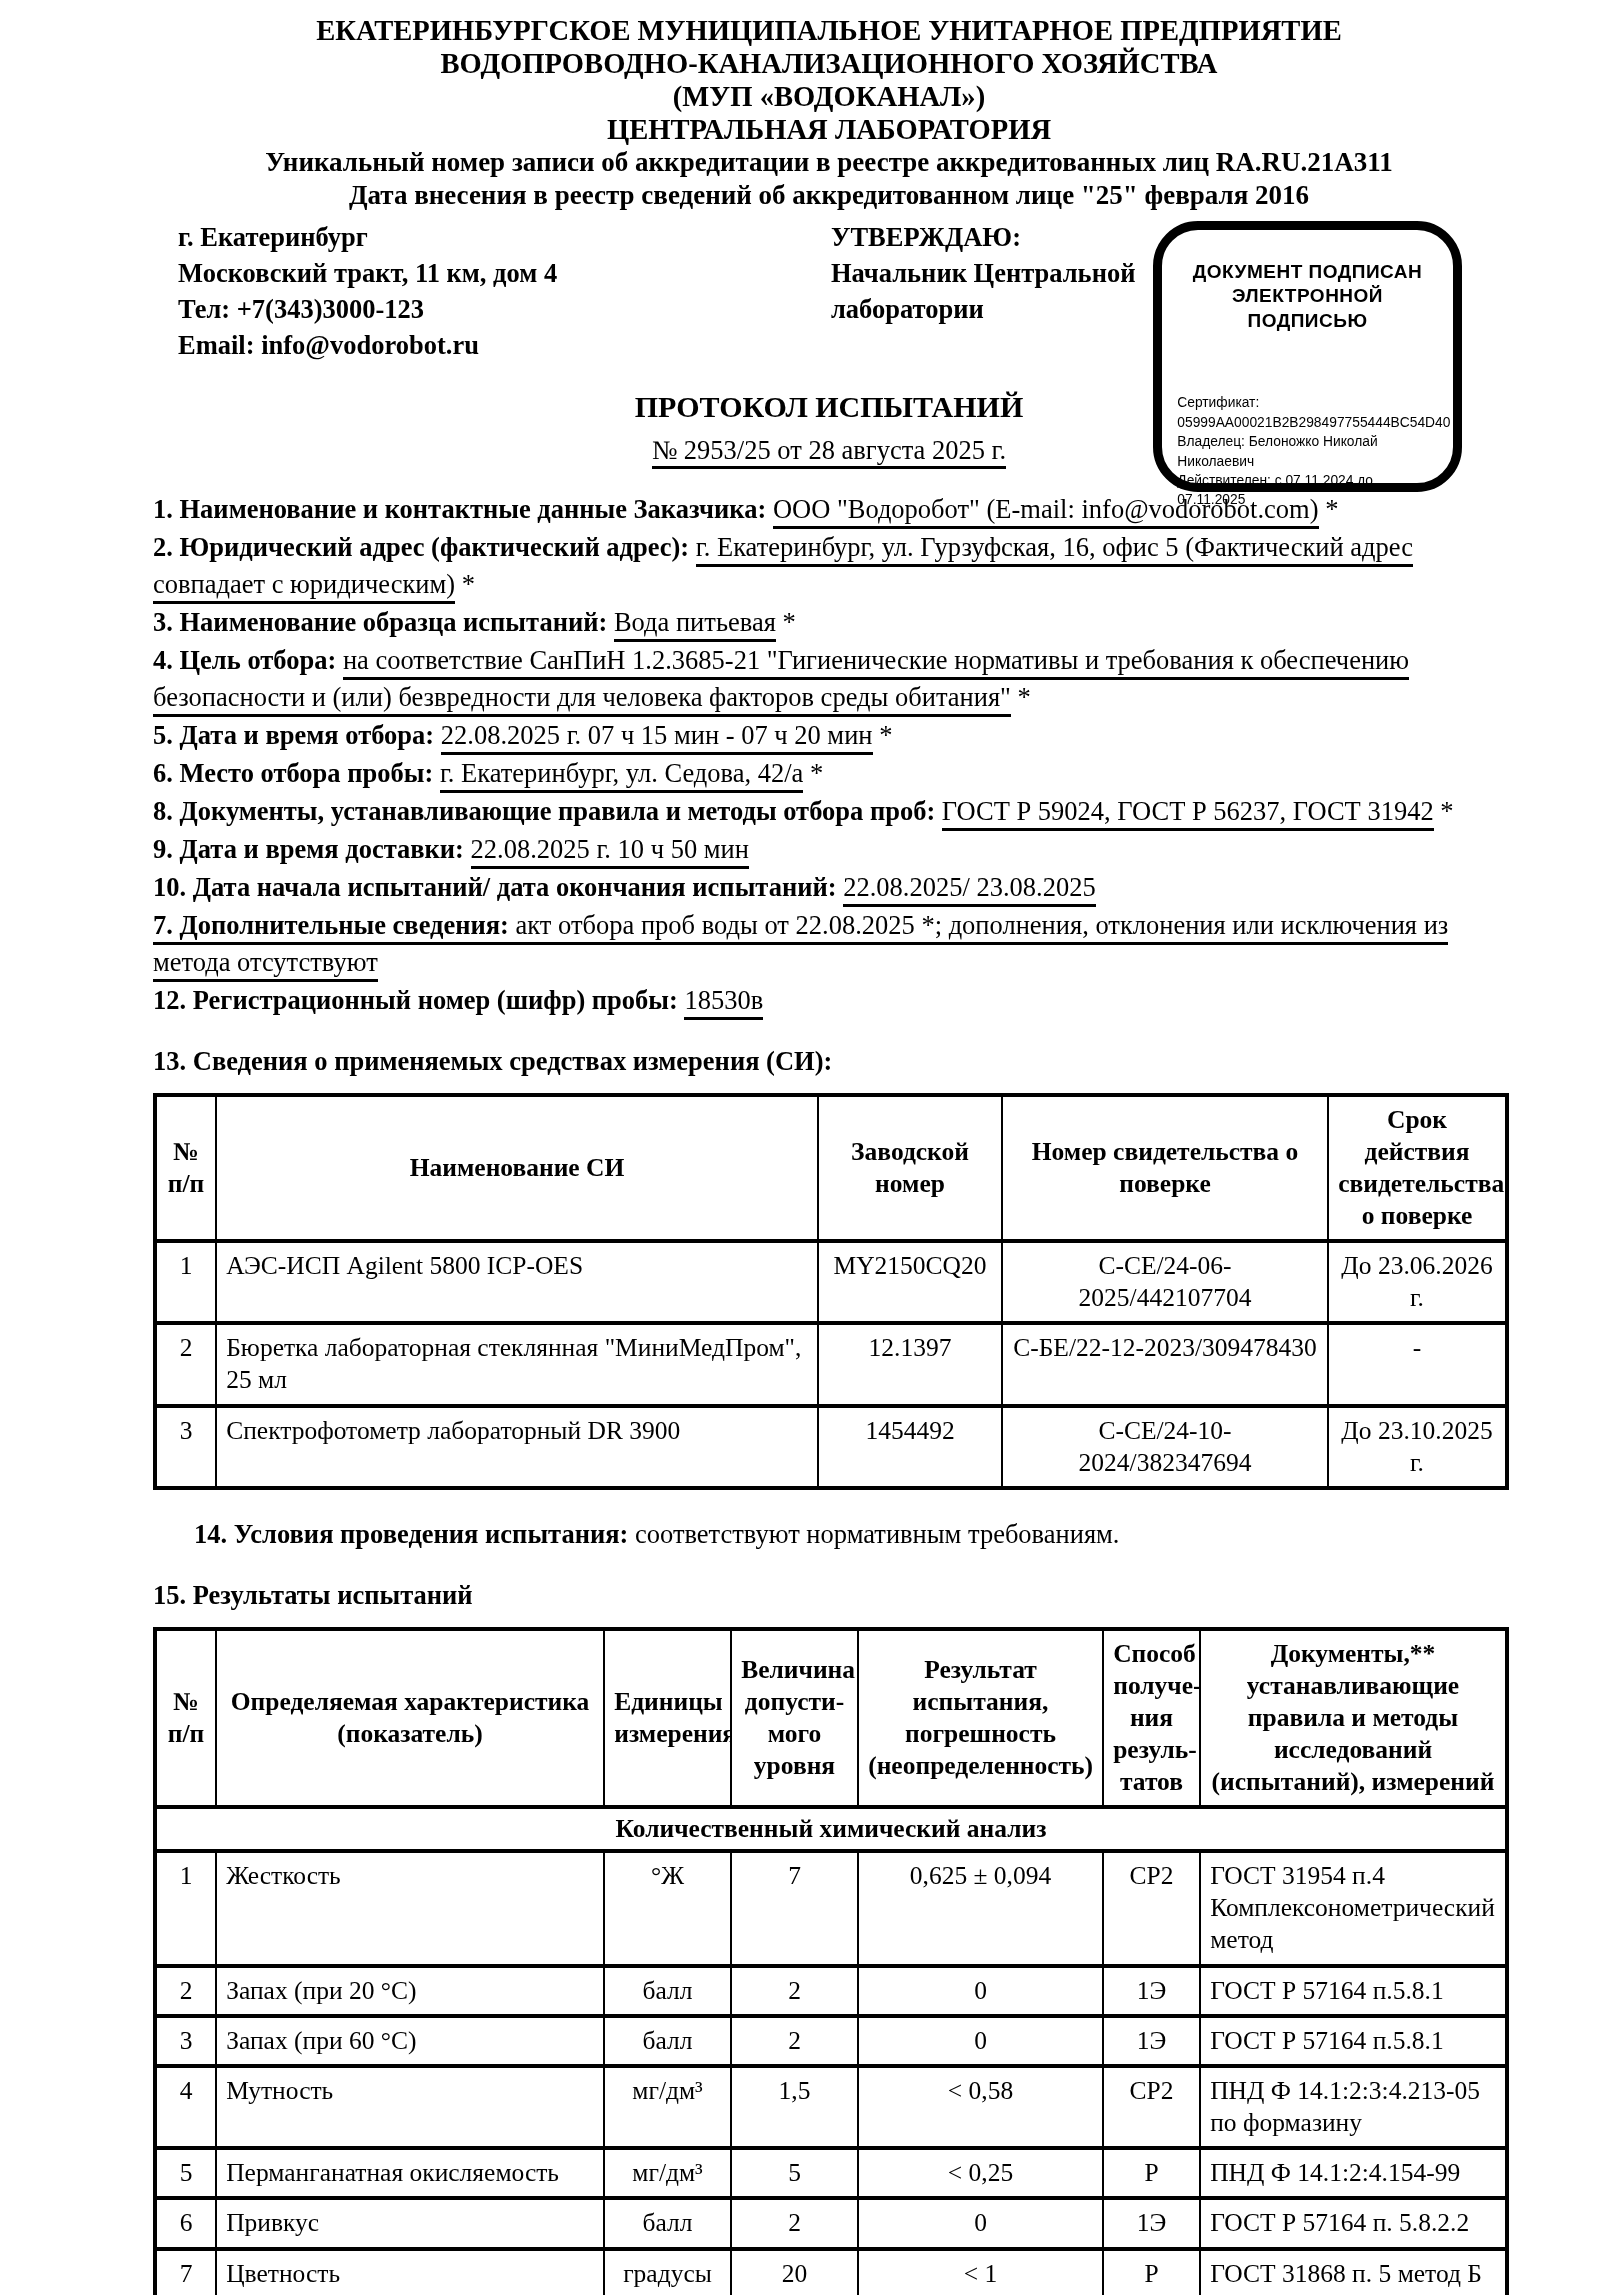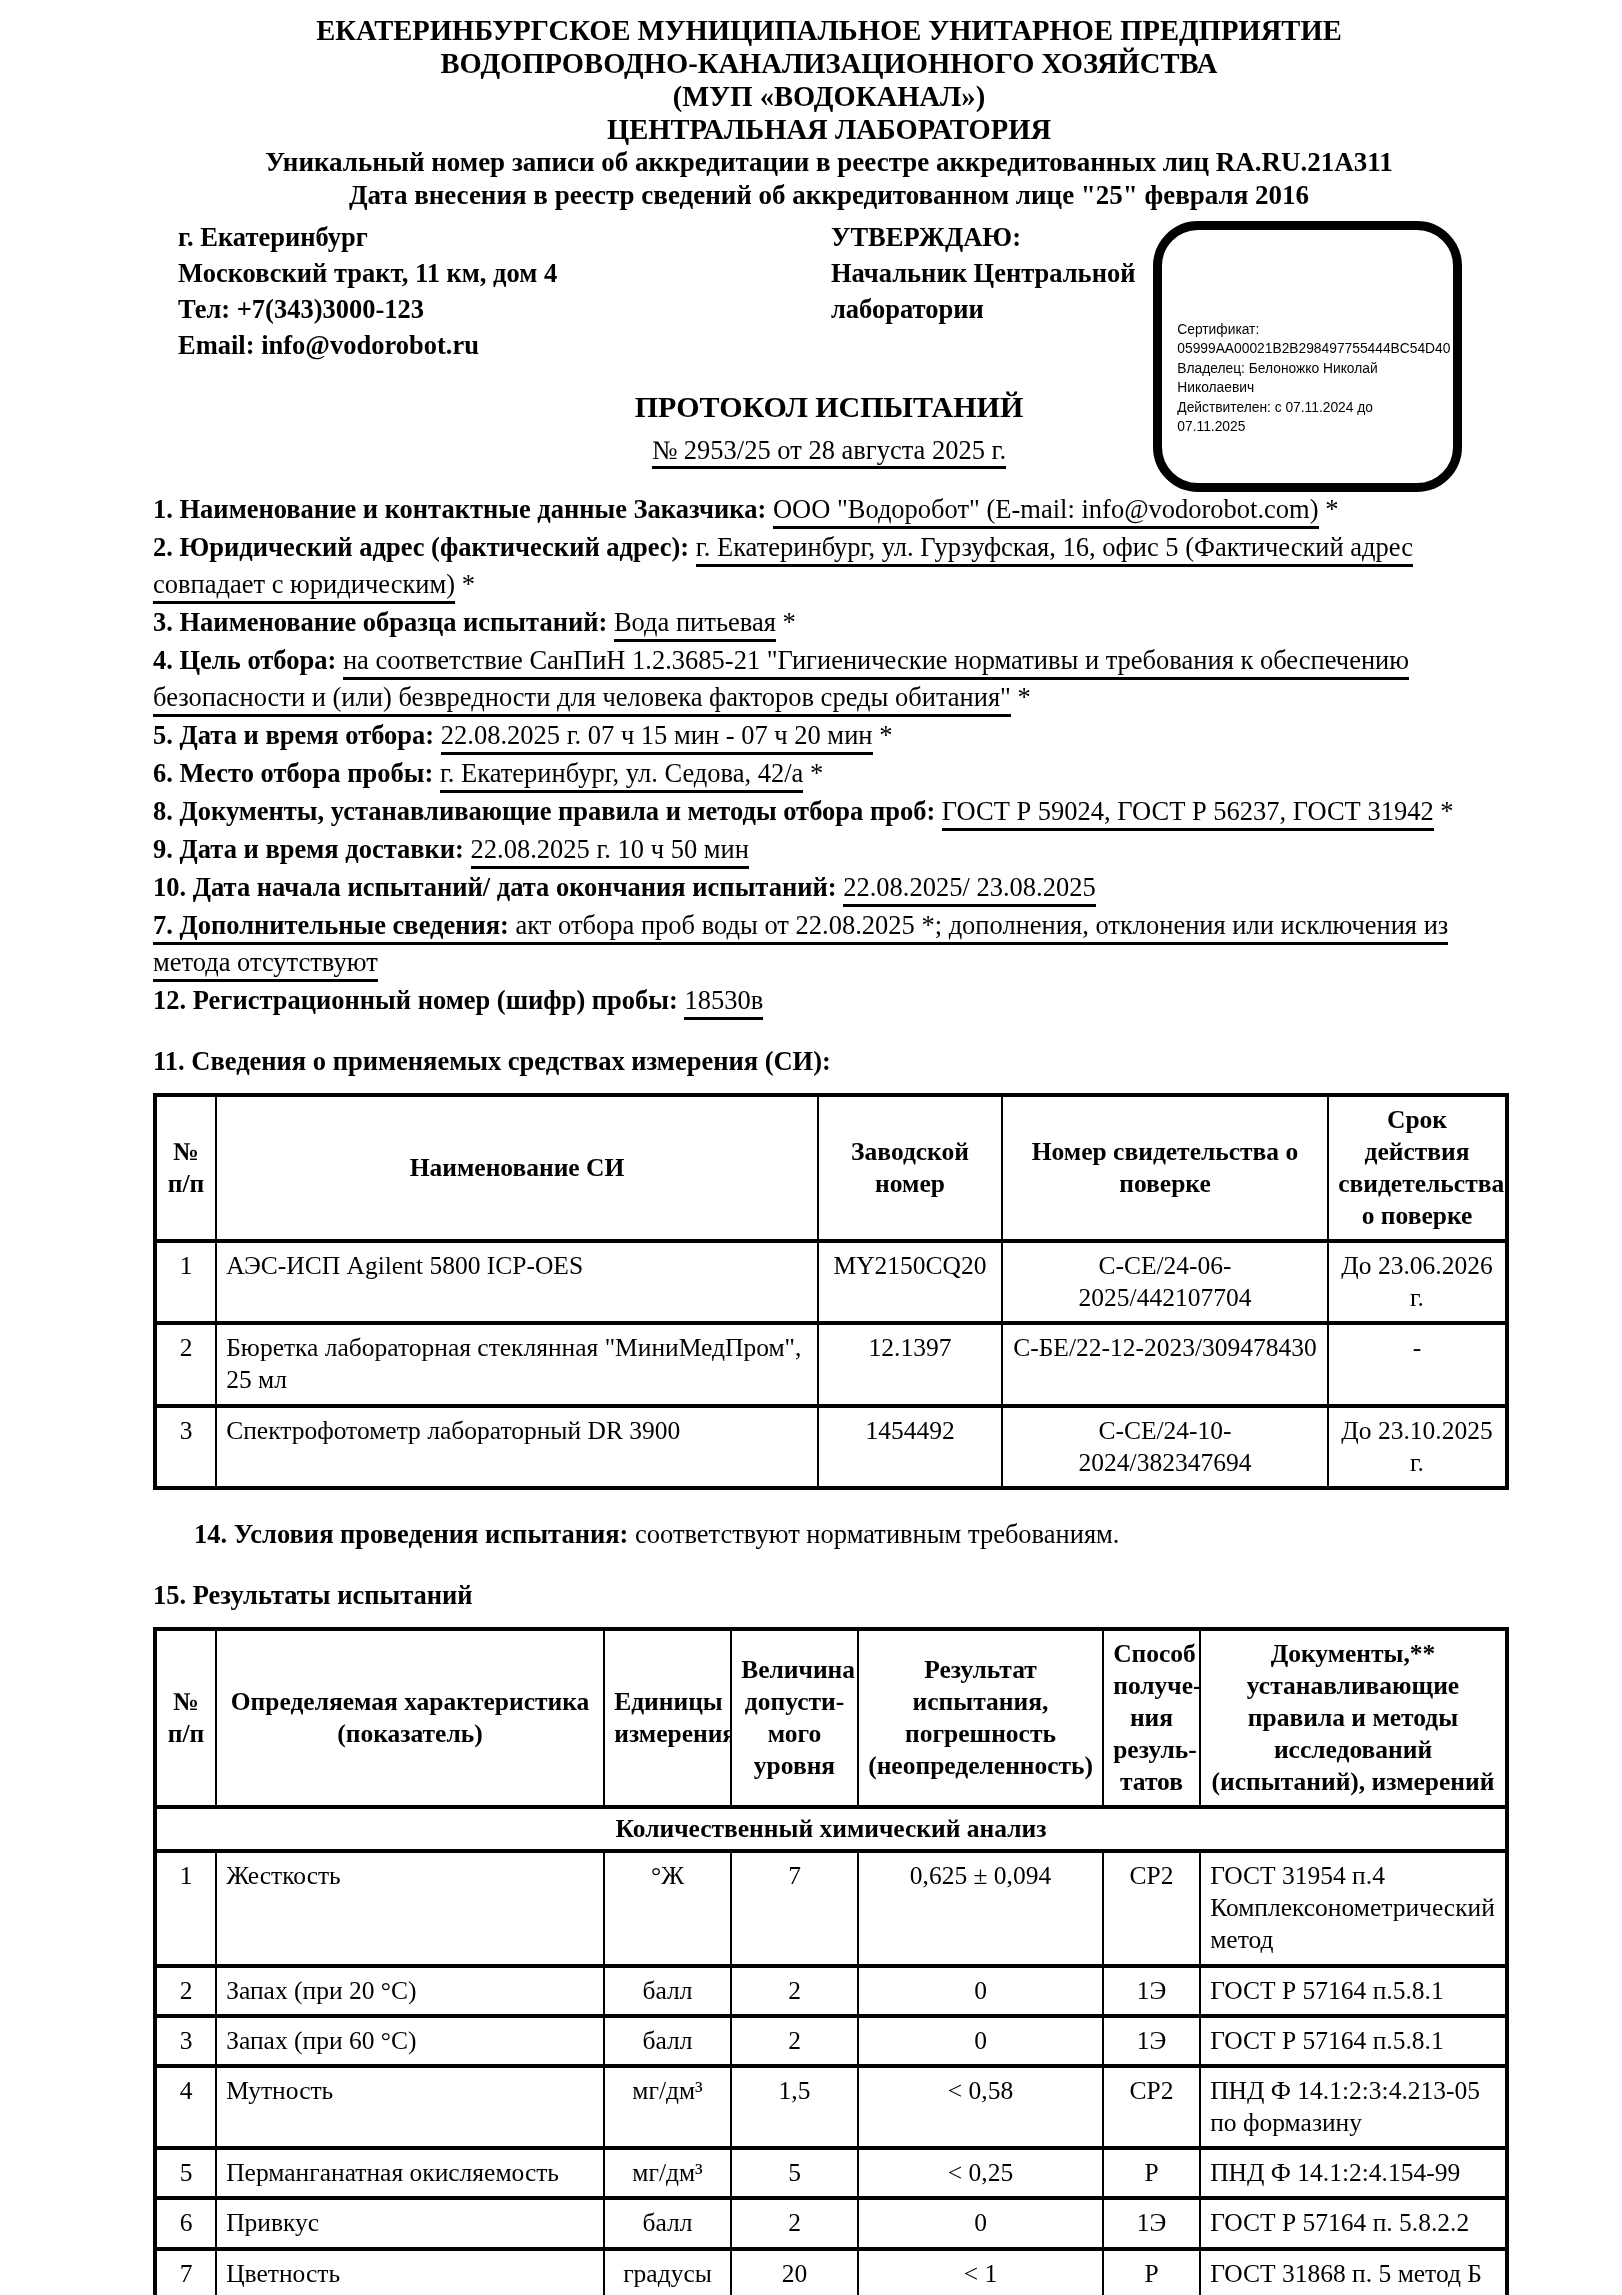--- a/index.html
+++ b/index.html
@@ -79,20 +79,24 @@
       <div>Московский тракт, 11 км, дом 4</div>
       <div>Тел: +7(343)3000-123</div>
       <div>Email: info@vodorobot.ru</div>
     </div>
     <div class="approval">
       <div>УТВЕРЖДАЮ:</div>
       <div>Начальник Центральной</div>
       <div>лаборатории</div>
     </div>
     <div class="stamp">
+      <div class="stamp-title">
+        <div>ДОКУМЕНТ ПОДПИСАН</div>
+        <div>ЭЛЕКТРОННОЙ ПОДПИСЬЮ</div>
+      </div>
       <div class="stamp-meta">
         <div>Сертификат: 05999AA00021B2B298497755444BC54D40</div>
         <div>Владелец: Белоножко Николай Николаевич</div>
         <div>Действителен: с 07.11.2024 до 07.11.2025</div>
       </div>
     </div>
   </div>
 
   <div class="protocol-title">ПРОТОКОЛ ИСПЫТАНИЙ</div>
   <div class="protocol-number"><span class="u">№ 2953/25 от 28 августа 2025 г.</span></div>
@@ -104,21 +108,21 @@
     <p class="item"><span class="lbl">4. Цель отбора:</span><span class="u">на соответствие СанПиН 1.2.3685-21 "Гигиенические нормативы и требования к обеспечению безопасности и (или) безвредности для человека факторов среды обитания"</span><span> *</span></p>
     <p class="item"><span class="lbl">5. Дата и время отбора:</span><span class="u">22.08.2025 г. 07 ч 15 мин - 07 ч 20 мин</span><span> *</span></p>
     <p class="item"><span class="lbl">6. Место отбора пробы:</span><span class="u">г. Екатеринбург, ул. Седова, 42/а</span><span> *</span></p>
     <p class="item"><span class="lbl">8. Документы, устанавливающие правила и методы отбора проб:</span><span class="u">ГОСТ Р 59024, ГОСТ Р 56237, ГОСТ 31942</span><span> *</span></p>
     <p class="item"><span class="lbl">9. Дата  и время доставки:</span><span class="u">22.08.2025 г. 10 ч 50 мин</span><span></span></p>
     <p class="item"><span class="lbl">10. Дата начала испытаний/ дата окончания испытаний:</span><span class="u">22.08.2025/ 23.08.2025</span><span></span></p>
     <p class="item"><span class="lbl u">7. Дополнительные сведения:</span><span class="u">акт отбора проб воды от 22.08.2025 *; дополнения, отклонения или исключения из метода отсутствуют</span><span></span></p>
     <p class="item"><span class="lbl">12. Регистрационный номер (шифр) пробы:</span><span class="u">18530в</span><span></span></p>
   </div>
 
-  <p class="item section-label">11. Сведения о применяемых средствах измерения (СИ):</p>
+  <p class="item section-label">13. Сведения о применяемых средствах измерения (СИ):</p>
 
   <table class="si-table">
     <colgroup>
         <col style="width:61px">
         <col style="width:602px">
         <col style="width:184px">
         <col style="width:326px">
         <col style="width:179px">
       </colgroup>
     <tbody>

